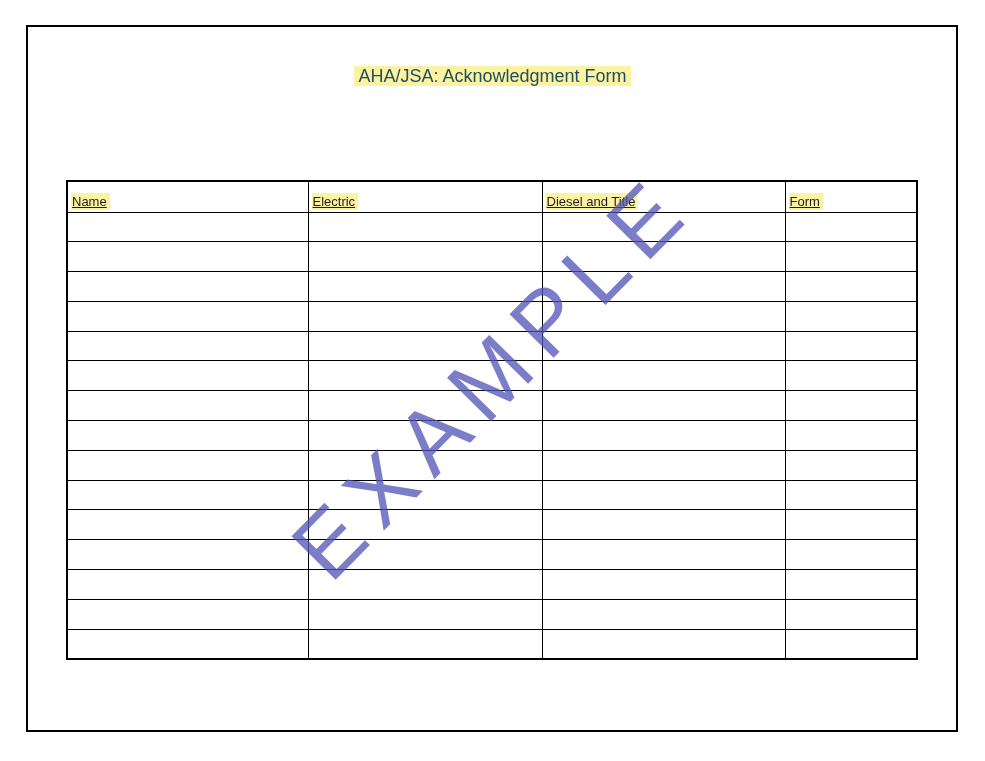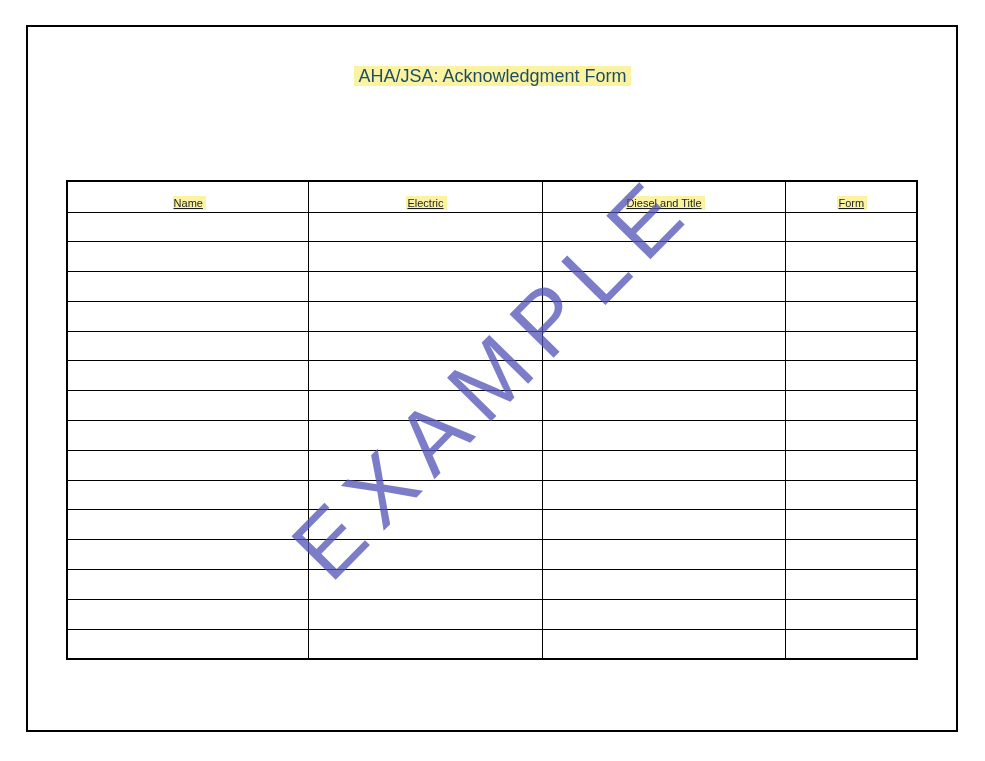--- a/index.html
+++ b/index.html
@@ -50,24 +50,24 @@
     border-collapse: collapse;
     table-layout: fixed;
     border: 2px solid var(--line-color);
   }
   table.ack-table th, table.ack-table td {
     border: 1.5px solid var(--line-color);
     padding: 0;
   }
   table.ack-table th {
     height: 31px;
-    text-align: center;
+    text-align: left;
     vertical-align: bottom;
     font-weight: normal;
-    font-size: 11px;
+    font-size: 13px;
     padding: 0 0 3px 3px;
   }
   table.ack-table th .hdr {
     background: var(--highlight);
     color: var(--header-color);
     text-decoration: underline;
     padding: 1px 3px 1px 1px;
   }
   table.ack-table td { height: 29.8px; }
   .watermark {

